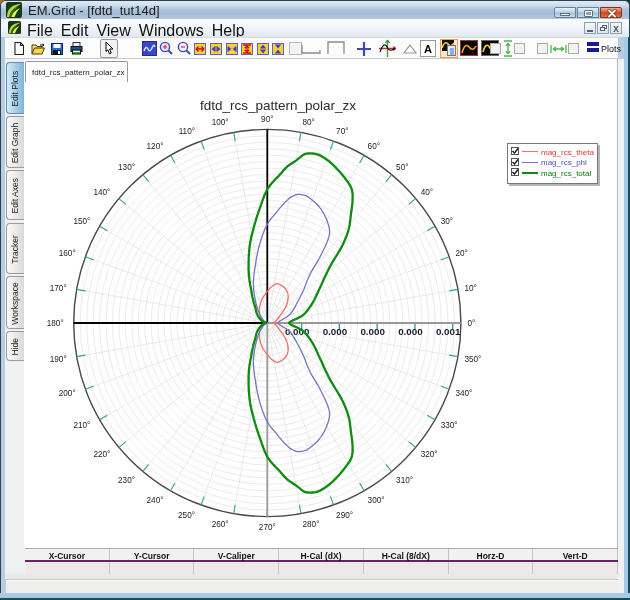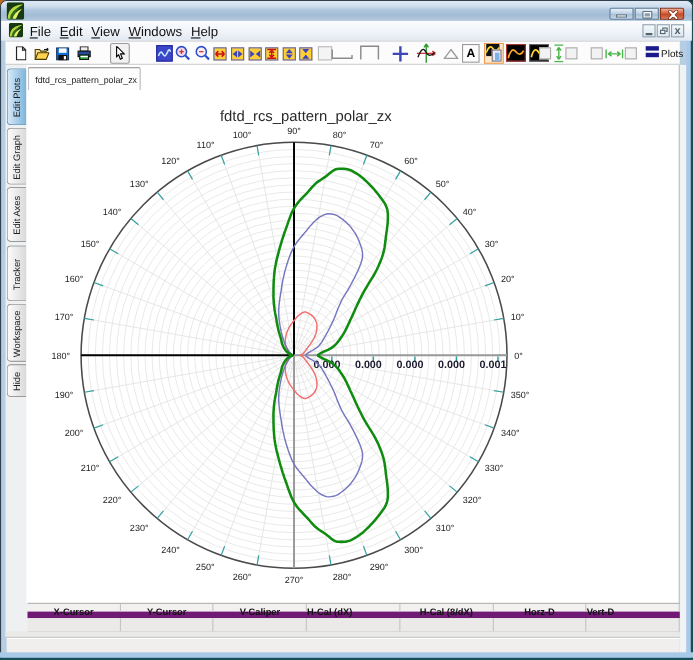--- a/index.html
+++ b/index.html
@@ -20,20 +20,21 @@
 <div class="abs" style="left:0;top:597.5px;width:630px;height:2.5px;background:#14505a"></div>
 
 <div class="abs" style="left:1px;top:1px;width:628px;height:18px;border-radius:5px 5px 0 0;
 background:linear-gradient(#dfe9f4 0%,#cfdeee 25%,#adc5dc 48%,#a3bcd5 72%,#b6c9de 100%);"></div>
 <svg class="abs" style="left:6px;top:2px" width="16" height="16" viewBox="0 0 16 16">
  <rect x="0" y="0" width="16" height="16" rx="2" fill="#173a10"></rect>
  <path d="M1 15 Q1 4 13 2 L15 2 Q6 6 4 15 Z" fill="#b8d842"></path>
  <path d="M3 15 Q4 7 13 4 Q8 8 6.5 15 Z" fill="#2f6b1a"></path>
  <path d="M5.5 15 Q7 9 14 6 Q10 10 8.5 15 Z" fill="#e8f06a"></path>
 </svg>
+<div class="abs" style="left:28px;top:2.5px;font-size:13px;color:#1b1b1b">EM.Grid - [fdtd_tut14d]</div>
 <div class="abs" style="left:554px;top:7px;width:22px;height:11px;background:linear-gradient(#e7f0f8,#c0d4e6 45%,#a7c0d6 55%,#c7d9e8);border:1px solid #68839b;border-radius:2px 0 0 2px">
  <div class="abs" style="left:5px;top:5px;width:10px;height:3px;background:#fff;border:1px solid #5a6f80"></div>
     </div>
 <div class="abs" style="left:577px;top:7px;width:22px;height:11px;background:linear-gradient(#e7f0f8,#c0d4e6 45%,#a7c0d6 55%,#c7d9e8);border:1px solid #68839b">
  <div class="abs" style="left:6px;top:2px;width:9px;height:7px;border:1px solid #5a6f80;background:#fff;border-radius:1px">
   <div class="abs" style="left:1px;top:1px;width:5px;height:3px;background:#8aa0b2"></div>
       </div>
     </div>
 <div class="abs" style="left:600px;top:7px;width:22px;height:11px;background:linear-gradient(#f0b09a,#d75f3c 45%,#c14a28 55%,#d8775a);border:1px solid #8c3012;border-radius:0 2px 2px 0">
       <svg width="22" height="11" viewBox="0 0 22 11" style="position:absolute;left:0;top:0">
@@ -42,21 +43,21 @@
       </svg>
     </div>
 
 <div class="abs" style="left:1px;top:19px;width:628px;height:18px;background:linear-gradient(#fbfcfe,#eef2f8 60%,#e2e8f1)"></div>
 <svg class="abs" style="left:8px;top:21px" width="13" height="13" viewBox="0 0 16 16">
  <rect x="0" y="0" width="16" height="16" rx="2" fill="#173a10"></rect>
  <path d="M1 15 Q1 4 13 2 L15 2 Q6 6 4 15 Z" fill="#b8d842"></path>
  <path d="M3 15 Q4 7 13 4 Q8 8 6.5 15 Z" fill="#2f6b1a"></path>
  <path d="M5.5 15 Q7 9 14 6 Q10 10 8.5 15 Z" fill="#e8f06a"></path>
 </svg>
-<div class="abs" style="left:27px;top:22px;font-size:12px;color:#111">
+<div class="abs" style="left:27px;top:22px;font-size:16px;color:#111">
 <span style="margin-right:8px"><u>F</u>ile</span><span style="margin-right:8px"><u>E</u>dit</span><span style="margin-right:8px"><u>V</u>iew</span><span style="margin-right:8px"><u>W</u>indows</span><span><u>H</u>elp</span></div>
 <div class="abs" style="left:584px;top:22px;width:12px;height:12px;border:1px solid #8fa0ae;background:linear-gradient(#f4f8fb,#dde7ef);">
       <div class="abs" style="left:2px;top:7px;width:6px;height:2px;background:#51616e"></div>
     </div>
 <div class="abs" style="left:597px;top:22px;width:12px;height:12px;border:1px solid #8fa0ae;background:linear-gradient(#f4f8fb,#dde7ef);">
  <div class="abs" style="left:4px;top:2px;width:5px;height:4px;border:1px solid #51616e"></div>
  <div class="abs" style="left:2px;top:4px;width:5px;height:4px;border:1px solid #51616e;background:#eef3f7"></div>
     </div>
 <div class="abs" style="left:610px;top:22px;width:12px;height:12px;border:1px solid #8fa0ae;background:linear-gradient(#f4f8fb,#dde7ef);color:#51616e;font-size:10px;font-weight:bold;text-align:center;line-height:11px">x</div>
 
@@ -360,30 +361,53 @@
       <text x="396.1" y="482.5" text-anchor="start" font-size="8.2" fill="#222">310°</text>
       <text x="420.7" y="457.4" text-anchor="start" font-size="8.2" fill="#222">320°</text>
       <text x="440.7" y="428.3" text-anchor="start" font-size="8.2" fill="#222">330°</text>
       <text x="455.4" y="396.0" text-anchor="start" font-size="8.2" fill="#222">340°</text>
       <text x="464.4" y="361.6" text-anchor="start" font-size="8.2" fill="#222">350°</text>
       <path d="M273.1 323.0 L273.2 322.9 L273.3 322.9 L273.4 322.8 L273.6 322.8 L273.7 322.7 L273.8 322.7 L273.9 322.6 L274.0 322.5 L274.1 322.5 L274.2 322.4 L274.3 322.3 L274.4 322.2 L274.5 322.2 L274.7 322.1 L274.8 322.0 L274.9 321.9 L275.0 321.9 L275.1 321.8 L275.2 321.7 L275.3 321.6 L275.4 321.5 L275.5 321.4 L275.6 321.3 L275.7 321.2 L275.8 321.1 L275.9 321.0 L276.0 320.9 L276.1 320.8 L276.2 320.7 L276.3 320.6 L276.4 320.5 L276.5 320.4 L276.6 320.3 L276.7 320.1 L276.8 320.0 L276.9 319.9 L277.0 319.8 L277.1 319.6 L277.2 319.5 L277.3 319.4 L277.4 319.2 L277.5 319.1 L277.6 318.9 L277.7 318.8 L277.9 318.6 L278.0 318.5 L278.1 318.3 L278.2 318.1 L278.3 318.0 L278.4 317.8 L278.6 317.6 L278.7 317.4 L278.8 317.3 L279.0 317.1 L279.1 316.9 L279.2 316.7 L279.4 316.4 L279.5 316.2 L279.7 316.0 L279.9 315.7 L280.1 315.5 L280.3 315.2 L280.5 314.9 L280.7 314.6 L281.0 314.3 L281.3 313.9 L281.6 313.6 L281.9 313.2 L282.2 312.8 L282.4 312.4 L282.7 312.0 L283.0 311.6 L283.3 311.2 L283.5 310.8 L283.8 310.3 L284.0 309.9 L284.3 309.5 L284.6 309.0 L284.8 308.5 L285.1 308.1 L285.4 307.6 L285.6 307.1 L285.8 306.6 L286.1 306.1 L286.3 305.6 L286.5 305.1 L286.7 304.6 L286.9 304.1 L287.1 303.6 L287.2 303.1 L287.4 302.6 L287.5 302.1 L287.6 301.6 L287.7 301.2 L287.8 300.7 L287.8 300.2 L287.9 299.7 L288.0 299.2 L288.0 298.7 L288.1 298.3 L288.1 297.8 L288.1 297.3 L288.1 296.8 L288.1 296.4 L288.1 295.9 L288.1 295.4 L288.0 295.0 L288.0 294.6 L287.9 294.1 L287.8 293.7 L287.7 293.3 L287.6 292.9 L287.5 292.5 L287.3 292.2 L287.2 291.8 L287.0 291.4 L286.9 291.1 L286.7 290.8 L286.5 290.4 L286.3 290.1 L286.1 289.8 L285.9 289.4 L285.7 289.1 L285.5 288.8 L285.2 288.5 L285.0 288.2 L284.8 288.0 L284.5 287.7 L284.3 287.4 L284.0 287.2 L283.7 287.0 L283.4 286.7 L283.2 286.5 L282.9 286.3 L282.6 286.1 L282.3 285.9 L282.0 285.7 L281.7 285.5 L281.4 285.3 L281.1 285.1 L280.8 285.0 L280.5 284.8 L280.1 284.6 L279.8 284.5 L279.5 284.3 L279.2 284.2 L278.8 284.1 L278.5 283.9 L278.2 283.8 L277.8 283.7 L277.5 283.7 L277.1 283.7 L276.7 283.7 L276.4 283.8 L276.0 283.9 L275.6 284.0 L275.2 284.2 L274.8 284.4 L274.4 284.6 L274.0 284.9 L273.6 285.1 L273.3 285.4 L272.9 285.7 L272.5 286.0 L272.1 286.2 L271.8 286.5 L271.4 286.8 L271.1 287.1 L270.7 287.4 L270.4 287.7 L270.0 288.1 L269.7 288.5 L269.4 288.8 L269.1 289.2 L268.8 289.6 L268.5 290.0 L268.2 290.4 L267.9 290.7 L267.6 291.1 L267.3 291.4 L267.0 291.8 L266.8 292.1 L266.5 292.4 L266.2 292.7 L266.0 293.0 L265.7 293.4 L265.5 293.7 L265.3 294.0 L265.0 294.3 L264.8 294.6 L264.6 294.9 L264.4 295.2 L264.2 295.5 L264.0 295.8 L263.8 296.1 L263.6 296.4 L263.4 296.7 L263.2 297.0 L263.0 297.3 L262.8 297.6 L262.7 298.0 L262.5 298.3 L262.3 298.6 L262.2 298.9 L262.0 299.2 L261.9 299.6 L261.7 299.9 L261.6 300.2 L261.5 300.5 L261.4 300.8 L261.2 301.2 L261.1 301.5 L261.0 301.8 L260.9 302.1 L260.8 302.4 L260.7 302.7 L260.6 303.0 L260.5 303.3 L260.4 303.6 L260.3 303.9 L260.3 304.2 L260.2 304.5 L260.1 304.8 L260.0 305.0 L260.0 305.3 L259.9 305.6 L259.9 305.9 L259.8 306.2 L259.7 306.4 L259.7 306.7 L259.6 307.0 L259.6 307.2 L259.6 307.5 L259.5 307.7 L259.5 308.0 L259.5 308.3 L259.4 308.5 L259.4 308.8 L259.4 309.0 L259.4 309.3 L259.3 309.5 L259.3 309.7 L259.3 310.0 L259.3 310.2 L259.3 310.4 L259.3 310.6 L259.3 310.9 L259.3 311.1 L259.3 311.3 L259.3 311.5 L259.3 311.7 L259.3 311.9 L259.3 312.2 L259.3 312.4 L259.3 312.6 L259.3 312.8 L259.4 313.0 L259.4 313.2 L259.4 313.4 L259.5 313.7 L259.5 313.9 L259.6 314.1 L259.6 314.3 L259.7 314.5 L259.7 314.8 L259.8 315.0 L259.9 315.2 L260.0 315.4 L260.0 315.6 L260.1 315.8 L260.2 316.0 L260.3 316.3 L260.4 316.5 L260.5 316.7 L260.6 316.9 L260.7 317.0 L260.8 317.2 L260.9 317.4 L261.0 317.6 L261.1 317.8 L261.2 317.9 L261.3 318.1 L261.4 318.3 L261.5 318.4 L261.6 318.6 L261.7 318.8 L261.8 318.9 L261.9 319.1 L262.0 319.2 L262.1 319.4 L262.2 319.5 L262.3 319.7 L262.5 319.8 L262.6 319.9 L262.7 320.0 L262.8 320.2 L262.9 320.3 L262.9 320.4 L263.0 320.5 L263.1 320.6 L263.2 320.7 L263.3 320.8 L263.3 320.9 L263.4 320.9 L263.5 321.0 L263.6 321.1 L263.7 321.2 L263.7 321.3 L263.8 321.3 L263.9 321.4 L264.0 321.5 L264.0 321.5 L264.1 321.6 L264.2 321.7 L264.2 321.7 L264.3 321.8 L264.4 321.9 L264.5 321.9 L264.5 322.0 L264.6 322.0 L264.6 322.1 L264.7 322.1 L264.7 322.1 L264.8 322.2 L264.9 322.2 L264.9 322.3 L264.9 322.3 L265.0 322.3 L265.0 322.4 L265.1 322.4 L265.1 322.4 L265.1 322.5 L265.2 322.5 L265.2 322.5 L265.2 322.5 L265.3 322.6 L265.3 322.6 L265.3 322.6 L265.4 322.6 L265.4 322.7 L265.4 322.7 L265.4 322.7 L265.5 322.7 L265.5 322.7 L265.5 322.8 L265.6 322.8 L265.6 322.8 L265.6 322.8 L265.6 322.8 L265.6 322.9 L265.7 322.9 L265.7 322.9 L265.7 322.9 L265.7 322.9 L265.7 322.9 L265.7 322.9 L265.7 323.0 L265.7 323.0 L265.8 323.0 L265.8 323.0 L265.8 323.0 L265.7 323.0 L265.7 323.0 L265.7 323.1 L265.7 323.1 L265.7 323.1 L265.7 323.1 L265.7 323.1 L265.7 323.1 L265.6 323.1 L265.6 323.2 L265.6 323.2 L265.6 323.2 L265.6 323.2 L265.5 323.2 L265.5 323.3 L265.5 323.3 L265.4 323.3 L265.4 323.3 L265.4 323.3 L265.4 323.4 L265.3 323.4 L265.3 323.4 L265.3 323.4 L265.2 323.5 L265.2 323.5 L265.2 323.5 L265.1 323.5 L265.1 323.6 L265.1 323.6 L265.0 323.6 L265.0 323.7 L264.9 323.7 L264.9 323.7 L264.9 323.8 L264.8 323.8 L264.7 323.9 L264.7 323.9 L264.6 323.9 L264.6 324.0 L264.5 324.0 L264.5 324.1 L264.4 324.1 L264.3 324.2 L264.2 324.3 L264.2 324.3 L264.1 324.4 L264.0 324.5 L264.0 324.5 L263.9 324.6 L263.8 324.7 L263.7 324.7 L263.7 324.8 L263.6 324.9 L263.5 325.0 L263.4 325.1 L263.3 325.1 L263.3 325.2 L263.2 325.3 L263.1 325.4 L263.0 325.5 L262.9 325.6 L262.9 325.7 L262.8 325.8 L262.7 326.0 L262.6 326.1 L262.5 326.2 L262.3 326.3 L262.2 326.5 L262.1 326.6 L262.0 326.8 L261.9 326.9 L261.8 327.1 L261.7 327.2 L261.6 327.4 L261.5 327.6 L261.4 327.7 L261.3 327.9 L261.2 328.1 L261.1 328.2 L261.0 328.4 L260.9 328.6 L260.8 328.8 L260.7 329.0 L260.6 329.1 L260.5 329.3 L260.4 329.5 L260.3 329.7 L260.2 330.0 L260.1 330.2 L260.0 330.4 L260.0 330.6 L259.9 330.8 L259.8 331.0 L259.7 331.2 L259.7 331.5 L259.6 331.7 L259.6 331.9 L259.5 332.1 L259.5 332.3 L259.4 332.6 L259.4 332.8 L259.4 333.0 L259.3 333.2 L259.3 333.4 L259.3 333.6 L259.3 333.8 L259.3 334.1 L259.3 334.3 L259.3 334.5 L259.3 334.7 L259.3 334.9 L259.3 335.1 L259.3 335.4 L259.3 335.6 L259.3 335.8 L259.3 336.0 L259.3 336.3 L259.3 336.5 L259.4 336.7 L259.4 337.0 L259.4 337.2 L259.4 337.5 L259.5 337.7 L259.5 338.0 L259.5 338.3 L259.6 338.5 L259.6 338.8 L259.6 339.0 L259.7 339.3 L259.7 339.6 L259.8 339.8 L259.9 340.1 L259.9 340.4 L260.0 340.7 L260.0 341.0 L260.1 341.2 L260.2 341.5 L260.3 341.8 L260.3 342.1 L260.4 342.4 L260.5 342.7 L260.6 343.0 L260.7 343.3 L260.8 343.6 L260.9 343.9 L261.0 344.2 L261.1 344.5 L261.2 344.8 L261.4 345.2 L261.5 345.5 L261.6 345.8 L261.7 346.1 L261.9 346.4 L262.0 346.8 L262.2 347.1 L262.3 347.4 L262.5 347.7 L262.7 348.0 L262.8 348.4 L263.0 348.7 L263.2 349.0 L263.4 349.3 L263.6 349.6 L263.8 349.9 L264.0 350.2 L264.2 350.5 L264.4 350.8 L264.6 351.1 L264.8 351.4 L265.0 351.7 L265.3 352.0 L265.5 352.3 L265.7 352.6 L266.0 353.0 L266.2 353.3 L266.5 353.6 L266.8 353.9 L267.0 354.2 L267.3 354.6 L267.6 354.9 L267.9 355.3 L268.2 355.6 L268.5 356.0 L268.8 356.4 L269.1 356.8 L269.4 357.2 L269.7 357.5 L270.0 357.9 L270.4 358.3 L270.7 358.6 L271.1 358.9 L271.4 359.2 L271.8 359.5 L272.1 359.8 L272.5 360.0 L272.9 360.3 L273.3 360.6 L273.6 360.9 L274.0 361.1 L274.4 361.4 L274.8 361.6 L275.2 361.8 L275.6 362.0 L276.0 362.1 L276.4 362.2 L276.7 362.3 L277.1 362.3 L277.5 362.3 L277.8 362.3 L278.2 362.2 L278.5 362.1 L278.8 361.9 L279.2 361.8 L279.5 361.7 L279.8 361.5 L280.1 361.4 L280.5 361.2 L280.8 361.0 L281.1 360.9 L281.4 360.7 L281.7 360.5 L282.0 360.3 L282.3 360.1 L282.6 359.9 L282.9 359.7 L283.2 359.5 L283.4 359.3 L283.7 359.0 L284.0 358.8 L284.3 358.6 L284.5 358.3 L284.8 358.0 L285.0 357.8 L285.2 357.5 L285.5 357.2 L285.7 356.9 L285.9 356.6 L286.1 356.2 L286.3 355.9 L286.5 355.6 L286.7 355.2 L286.9 354.9 L287.0 354.6 L287.2 354.2 L287.3 353.8 L287.5 353.5 L287.6 353.1 L287.7 352.7 L287.8 352.3 L287.9 351.9 L288.0 351.4 L288.0 351.0 L288.1 350.6 L288.1 350.1 L288.1 349.6 L288.1 349.2 L288.1 348.7 L288.1 348.2 L288.1 347.7 L288.0 347.3 L288.0 346.8 L287.9 346.3 L287.8 345.8 L287.8 345.3 L287.7 344.8 L287.6 344.4 L287.5 343.9 L287.4 343.4 L287.2 342.9 L287.1 342.4 L286.9 341.9 L286.7 341.4 L286.5 340.9 L286.3 340.4 L286.1 339.9 L285.8 339.4 L285.6 338.9 L285.4 338.4 L285.1 337.9 L284.8 337.5 L284.6 337.0 L284.3 336.5 L284.0 336.1 L283.8 335.7 L283.5 335.2 L283.3 334.8 L283.0 334.4 L282.7 334.0 L282.4 333.6 L282.2 333.2 L281.9 332.8 L281.6 332.4 L281.3 332.1 L281.0 331.7 L280.7 331.4 L280.5 331.1 L280.3 330.8 L280.1 330.5 L279.9 330.3 L279.7 330.0 L279.5 329.8 L279.4 329.6 L279.2 329.3 L279.1 329.1 L279.0 328.9 L278.8 328.7 L278.7 328.6 L278.6 328.4 L278.4 328.2 L278.3 328.0 L278.2 327.9 L278.1 327.7 L278.0 327.5 L277.9 327.4 L277.7 327.2 L277.6 327.1 L277.5 326.9 L277.4 326.8 L277.3 326.6 L277.2 326.5 L277.1 326.4 L277.0 326.2 L276.9 326.1 L276.8 326.0 L276.7 325.9 L276.6 325.7 L276.5 325.6 L276.4 325.5 L276.3 325.4 L276.2 325.3 L276.1 325.2 L276.0 325.1 L275.9 325.0 L275.8 324.9 L275.7 324.8 L275.6 324.7 L275.5 324.6 L275.4 324.5 L275.3 324.4 L275.2 324.3 L275.1 324.2 L275.0 324.1 L274.9 324.1 L274.8 324.0 L274.7 323.9 L274.5 323.8 L274.4 323.8 L274.3 323.7 L274.2 323.6 L274.1 323.5 L274.0 323.5 L273.9 323.4 L273.8 323.3 L273.7 323.3 L273.6 323.2 L273.4 323.2 L273.3 323.1 L273.2 323.1 L273.1 323.0 Z" fill="none" stroke="#f26d6d" stroke-width="1.3"></path>
       <path d="M277.9 323.0 L278.0 322.9 L278.0 322.8 L278.0 322.7 L278.1 322.6 L278.1 322.5 L278.2 322.4 L278.3 322.3 L278.4 322.2 L278.5 322.1 L278.7 322.0 L278.8 321.9 L278.9 321.8 L279.1 321.7 L279.2 321.5 L279.4 321.4 L279.6 321.3 L279.7 321.1 L279.9 321.0 L280.1 320.9 L280.3 320.7 L280.5 320.6 L280.7 320.4 L281.0 320.2 L281.4 320.0 L281.8 319.8 L282.2 319.6 L282.7 319.3 L283.2 319.0 L283.7 318.8 L284.2 318.5 L284.7 318.2 L285.3 317.8 L285.8 317.5 L286.3 317.2 L286.9 316.8 L287.4 316.5 L287.8 316.1 L288.3 315.8 L288.7 315.4 L289.1 315.1 L289.5 314.7 L289.9 314.3 L290.2 314.0 L290.5 313.6 L290.8 313.3 L291.1 312.9 L291.4 312.5 L291.7 312.1 L292.0 311.8 L292.2 311.4 L292.5 311.0 L292.7 310.6 L293.0 310.2 L293.3 309.8 L293.5 309.4 L293.8 308.9 L294.0 308.5 L294.3 308.1 L294.5 307.6 L294.8 307.1 L295.1 306.6 L295.3 306.2 L295.6 305.6 L295.9 305.1 L296.2 304.6 L296.5 304.0 L296.8 303.4 L297.2 302.9 L297.5 302.2 L297.8 301.6 L298.2 301.0 L298.6 300.3 L298.9 299.6 L299.3 298.9 L299.7 298.2 L300.0 297.4 L300.4 296.6 L300.8 295.9 L301.2 295.0 L301.6 294.2 L302.0 293.3 L302.4 292.5 L302.9 291.5 L303.3 290.6 L303.7 289.7 L304.1 288.7 L304.5 287.7 L304.9 286.7 L305.3 285.7 L305.7 284.6 L306.1 283.5 L306.5 282.4 L307.0 281.1 L307.6 279.8 L308.2 278.4 L308.9 276.8 L309.6 275.2 L310.5 273.3 L311.8 270.9 L313.6 267.8 L315.9 264.1 L318.2 260.2 L320.3 256.3 L322.1 252.8 L323.7 249.5 L325.4 246.0 L326.9 242.5 L328.1 239.3 L329.0 236.4 L329.5 234.2 L329.6 232.4 L329.6 230.7 L329.4 229.1 L329.2 227.7 L328.9 226.3 L328.5 225.0 L328.1 223.8 L327.7 222.5 L327.2 221.3 L326.7 220.1 L326.3 218.8 L325.7 217.6 L325.2 216.4 L324.6 215.2 L324.0 214.0 L323.4 212.9 L322.7 211.8 L322.0 210.8 L321.3 209.7 L320.6 208.7 L319.8 207.7 L319.1 206.7 L318.3 205.8 L317.5 204.8 L316.6 204.0 L315.7 203.1 L314.9 202.3 L314.0 201.5 L313.0 200.7 L312.1 199.9 L311.1 199.2 L310.2 198.5 L309.2 197.8 L308.2 197.1 L307.2 196.4 L306.2 195.8 L305.1 195.4 L304.0 195.1 L302.8 194.8 L301.7 194.6 L300.5 194.5 L299.4 194.3 L298.2 194.3 L297.0 194.5 L295.7 194.9 L294.4 195.4 L293.1 196.0 L291.9 196.6 L290.6 197.4 L289.3 198.3 L288.0 199.4 L286.7 200.7 L285.4 201.9 L284.1 203.2 L282.9 204.5 L281.7 205.8 L280.5 207.3 L279.3 208.7 L278.2 210.2 L277.1 211.5 L276.0 212.8 L274.9 214.1 L273.9 215.3 L272.9 216.5 L271.9 217.7 L270.9 218.9 L270.0 220.1 L269.1 221.4 L268.2 222.8 L267.3 224.3 L266.5 225.8 L265.6 227.5 L264.8 229.2 L264.1 231.0 L263.4 232.9 L262.7 234.8 L262.0 236.7 L261.4 238.6 L260.8 240.5 L260.2 242.4 L259.7 244.2 L259.2 246.0 L258.7 247.7 L258.3 249.5 L257.9 251.3 L257.5 253.1 L257.1 254.9 L256.8 256.6 L256.5 258.4 L256.2 260.0 L255.9 261.7 L255.7 263.3 L255.5 264.8 L255.2 266.2 L255.0 267.6 L254.8 268.9 L254.6 270.2 L254.4 271.4 L254.3 272.6 L254.1 273.8 L254.0 275.0 L253.9 276.1 L253.7 277.2 L253.6 278.3 L253.6 279.4 L253.5 280.5 L253.4 281.6 L253.4 282.6 L253.4 283.7 L253.4 284.8 L253.4 285.9 L253.5 287.0 L253.5 288.1 L253.6 289.2 L253.7 290.3 L253.9 291.3 L254.0 292.4 L254.1 293.4 L254.3 294.5 L254.5 295.5 L254.6 296.4 L254.8 297.4 L255.0 298.3 L255.2 299.2 L255.3 300.0 L255.5 300.8 L255.6 301.5 L255.8 302.3 L256.0 303.0 L256.1 303.7 L256.3 304.3 L256.5 305.0 L256.6 305.6 L256.8 306.2 L257.0 306.8 L257.2 307.4 L257.3 308.0 L257.5 308.5 L257.7 309.0 L257.9 309.5 L258.0 310.0 L258.2 310.5 L258.4 310.9 L258.5 311.4 L258.7 311.8 L258.9 312.2 L259.1 312.6 L259.2 313.1 L259.4 313.4 L259.6 313.8 L259.8 314.2 L260.0 314.6 L260.1 314.9 L260.3 315.2 L260.5 315.5 L260.6 315.8 L260.8 316.1 L260.9 316.4 L261.0 316.6 L261.1 316.8 L261.3 317.1 L261.4 317.3 L261.5 317.5 L261.6 317.7 L261.7 317.9 L261.8 318.1 L261.9 318.2 L262.0 318.4 L262.1 318.6 L262.2 318.8 L262.4 318.9 L262.5 319.1 L262.6 319.2 L262.7 319.4 L262.8 319.5 L262.9 319.7 L263.0 319.8 L263.1 319.9 L263.2 320.0 L263.2 320.2 L263.3 320.3 L263.4 320.4 L263.5 320.5 L263.6 320.6 L263.6 320.7 L263.7 320.8 L263.8 320.8 L263.8 320.9 L263.9 321.0 L263.9 321.1 L264.0 321.1 L264.0 321.2 L264.1 321.3 L264.1 321.3 L264.2 321.4 L264.2 321.4 L264.3 321.5 L264.3 321.6 L264.4 321.6 L264.4 321.7 L264.5 321.7 L264.5 321.8 L264.6 321.8 L264.6 321.9 L264.6 321.9 L264.7 321.9 L264.7 322.0 L264.7 322.0 L264.8 322.1 L264.8 322.1 L264.8 322.1 L264.9 322.2 L264.9 322.2 L264.9 322.2 L265.0 322.3 L265.0 322.3 L265.0 322.3 L265.0 322.3 L265.0 322.4 L265.1 322.4 L265.1 322.4 L265.1 322.4 L265.1 322.5 L265.1 322.5 L265.1 322.5 L265.1 322.5 L265.2 322.6 L265.2 322.6 L265.2 322.6 L265.2 322.6 L265.2 322.7 L265.2 322.7 L265.2 322.7 L265.3 322.7 L265.3 322.7 L265.3 322.8 L265.3 322.8 L265.3 322.8 L265.3 322.8 L265.3 322.8 L265.3 322.8 L265.3 322.9 L265.3 322.9 L265.3 322.9 L265.4 322.9 L265.4 322.9 L265.4 322.9 L265.4 323.0 L265.4 323.0 L265.4 323.0 L265.4 323.0 L265.4 323.0 L265.4 323.1 L265.4 323.1 L265.4 323.1 L265.3 323.1 L265.3 323.1 L265.3 323.1 L265.3 323.2 L265.3 323.2 L265.3 323.2 L265.3 323.2 L265.3 323.2 L265.3 323.2 L265.3 323.3 L265.3 323.3 L265.2 323.3 L265.2 323.3 L265.2 323.3 L265.2 323.4 L265.2 323.4 L265.2 323.4 L265.2 323.4 L265.1 323.5 L265.1 323.5 L265.1 323.5 L265.1 323.5 L265.1 323.6 L265.1 323.6 L265.1 323.6 L265.0 323.6 L265.0 323.7 L265.0 323.7 L265.0 323.7 L265.0 323.7 L264.9 323.8 L264.9 323.8 L264.9 323.8 L264.8 323.9 L264.8 323.9 L264.8 323.9 L264.7 324.0 L264.7 324.0 L264.7 324.1 L264.6 324.1 L264.6 324.1 L264.6 324.2 L264.5 324.2 L264.5 324.3 L264.4 324.3 L264.4 324.4 L264.3 324.4 L264.3 324.5 L264.2 324.6 L264.2 324.6 L264.1 324.7 L264.1 324.7 L264.0 324.8 L264.0 324.9 L263.9 324.9 L263.9 325.0 L263.8 325.1 L263.8 325.2 L263.7 325.2 L263.6 325.3 L263.6 325.4 L263.5 325.5 L263.4 325.6 L263.3 325.7 L263.2 325.8 L263.2 326.0 L263.1 326.1 L263.0 326.2 L262.9 326.3 L262.8 326.5 L262.7 326.6 L262.6 326.8 L262.5 326.9 L262.4 327.1 L262.2 327.2 L262.1 327.4 L262.0 327.6 L261.9 327.8 L261.8 327.9 L261.7 328.1 L261.6 328.3 L261.5 328.5 L261.4 328.7 L261.3 328.9 L261.1 329.2 L261.0 329.4 L260.9 329.6 L260.8 329.9 L260.6 330.2 L260.5 330.5 L260.3 330.8 L260.1 331.1 L260.0 331.4 L259.8 331.8 L259.6 332.2 L259.4 332.6 L259.2 332.9 L259.1 333.4 L258.9 333.8 L258.7 334.2 L258.5 334.6 L258.4 335.1 L258.2 335.5 L258.0 336.0 L257.9 336.5 L257.7 337.0 L257.5 337.5 L257.3 338.0 L257.2 338.6 L257.0 339.2 L256.8 339.8 L256.6 340.4 L256.5 341.0 L256.3 341.7 L256.1 342.3 L256.0 343.0 L255.8 343.7 L255.6 344.5 L255.5 345.2 L255.3 346.0 L255.2 346.8 L255.0 347.7 L254.8 348.6 L254.6 349.6 L254.5 350.5 L254.3 351.5 L254.1 352.6 L254.0 353.6 L253.9 354.7 L253.7 355.7 L253.6 356.8 L253.5 357.9 L253.5 359.0 L253.4 360.1 L253.4 361.2 L253.4 362.3 L253.4 363.4 L253.4 364.4 L253.5 365.5 L253.6 366.6 L253.6 367.7 L253.7 368.8 L253.9 369.9 L254.0 371.0 L254.1 372.2 L254.3 373.4 L254.4 374.6 L254.6 375.8 L254.8 377.1 L255.0 378.4 L255.2 379.8 L255.5 381.2 L255.7 382.7 L255.9 384.3 L256.2 386.0 L256.5 387.6 L256.8 389.4 L257.1 391.1 L257.5 392.9 L257.9 394.7 L258.3 396.5 L258.7 398.3 L259.2 400.0 L259.7 401.8 L260.2 403.6 L260.8 405.5 L261.4 407.4 L262.0 409.3 L262.7 411.2 L263.4 413.1 L264.1 415.0 L264.8 416.8 L265.6 418.5 L266.5 420.2 L267.3 421.7 L268.2 423.2 L269.1 424.6 L270.0 425.9 L270.9 427.1 L271.9 428.3 L272.9 429.5 L273.9 430.7 L274.9 431.9 L276.0 433.2 L277.1 434.5 L278.2 435.8 L279.3 437.3 L280.5 438.7 L281.7 440.2 L282.9 441.5 L284.1 442.8 L285.4 444.1 L286.7 445.3 L288.0 446.6 L289.3 447.7 L290.6 448.6 L291.9 449.4 L293.1 450.0 L294.4 450.6 L295.7 451.1 L297.0 451.5 L298.2 451.7 L299.4 451.7 L300.5 451.5 L301.7 451.4 L302.8 451.2 L304.0 450.9 L305.1 450.6 L306.2 450.2 L307.2 449.6 L308.2 448.9 L309.2 448.2 L310.2 447.5 L311.1 446.8 L312.1 446.1 L313.0 445.3 L314.0 444.5 L314.9 443.7 L315.7 442.9 L316.6 442.0 L317.5 441.2 L318.3 440.2 L319.1 439.3 L319.8 438.3 L320.6 437.3 L321.3 436.3 L322.0 435.2 L322.7 434.2 L323.4 433.1 L324.0 432.0 L324.6 430.8 L325.2 429.6 L325.7 428.4 L326.3 427.2 L326.7 425.9 L327.2 424.7 L327.7 423.5 L328.1 422.2 L328.5 421.0 L328.9 419.7 L329.2 418.3 L329.4 416.9 L329.6 415.3 L329.6 413.6 L329.5 411.8 L329.0 409.6 L328.1 406.7 L326.9 403.5 L325.4 400.0 L323.7 396.5 L322.1 393.2 L320.3 389.7 L318.2 385.8 L315.9 381.9 L313.6 378.2 L311.8 375.1 L310.5 372.7 L309.6 370.8 L308.9 369.2 L308.2 367.6 L307.6 366.2 L307.0 364.9 L306.5 363.6 L306.1 362.5 L305.7 361.4 L305.3 360.3 L304.9 359.3 L304.5 358.3 L304.1 357.3 L303.7 356.3 L303.3 355.4 L302.9 354.5 L302.4 353.5 L302.0 352.7 L301.6 351.8 L301.2 351.0 L300.8 350.1 L300.4 349.4 L300.0 348.6 L299.7 347.8 L299.3 347.1 L298.9 346.4 L298.6 345.7 L298.2 345.0 L297.8 344.4 L297.5 343.8 L297.2 343.1 L296.8 342.6 L296.5 342.0 L296.2 341.4 L295.9 340.9 L295.6 340.4 L295.3 339.8 L295.1 339.4 L294.8 338.9 L294.5 338.4 L294.3 337.9 L294.0 337.5 L293.8 337.1 L293.5 336.6 L293.3 336.2 L293.0 335.8 L292.7 335.4 L292.5 335.0 L292.2 334.6 L292.0 334.2 L291.7 333.9 L291.4 333.5 L291.1 333.1 L290.8 332.7 L290.5 332.4 L290.2 332.0 L289.9 331.7 L289.5 331.3 L289.1 330.9 L288.7 330.6 L288.3 330.2 L287.8 329.9 L287.4 329.5 L286.9 329.2 L286.3 328.8 L285.8 328.5 L285.3 328.2 L284.7 327.8 L284.2 327.5 L283.7 327.2 L283.2 327.0 L282.7 326.7 L282.2 326.4 L281.8 326.2 L281.4 326.0 L281.0 325.8 L280.7 325.6 L280.5 325.4 L280.3 325.3 L280.1 325.1 L279.9 325.0 L279.7 324.9 L279.6 324.7 L279.4 324.6 L279.2 324.5 L279.1 324.3 L278.9 324.2 L278.8 324.1 L278.7 324.0 L278.5 323.9 L278.4 323.8 L278.3 323.7 L278.2 323.6 L278.1 323.5 L278.1 323.4 L278.0 323.3 L278.0 323.2 L278.0 323.1 L277.9 323.0 Z" fill="none" stroke="#7474bf" stroke-width="1.3"></path>
       <path d="M289.0 323.0 L289.1 322.8 L289.3 322.6 L289.5 322.4 L289.8 322.2 L290.1 322.0 L290.4 321.8 L290.8 321.6 L291.2 321.3 L291.6 321.1 L292.0 320.8 L292.5 320.6 L293.0 320.3 L293.7 320.0 L294.4 319.7 L295.2 319.3 L296.0 319.0 L296.9 318.6 L297.7 318.2 L298.6 317.8 L299.4 317.3 L300.2 316.9 L301.0 316.5 L301.7 316.0 L302.3 315.6 L302.9 315.1 L303.5 314.7 L304.0 314.2 L304.5 313.7 L305.0 313.3 L305.5 312.8 L305.9 312.3 L306.3 311.8 L306.8 311.3 L307.2 310.8 L307.6 310.3 L308.0 309.8 L308.4 309.3 L308.8 308.7 L309.1 308.2 L309.5 307.6 L309.9 307.1 L310.3 306.5 L310.7 305.9 L311.1 305.3 L311.4 304.7 L311.9 304.1 L312.3 303.5 L312.6 302.8 L313.0 302.2 L313.4 301.5 L313.8 300.8 L314.1 300.2 L314.5 299.5 L314.8 298.8 L315.2 298.1 L315.5 297.4 L315.9 296.6 L316.2 295.9 L316.6 295.1 L316.9 294.3 L317.3 293.6 L317.7 292.7 L318.0 291.9 L318.4 291.0 L318.8 290.2 L319.3 289.3 L319.7 288.3 L320.1 287.4 L320.6 286.4 L321.0 285.4 L321.5 284.4 L322.0 283.3 L322.5 282.2 L323.0 281.0 L323.5 279.8 L324.1 278.6 L324.7 277.3 L325.3 276.0 L326.0 274.7 L326.6 273.2 L327.4 271.7 L328.2 270.1 L329.1 268.3 L330.1 266.4 L331.2 264.4 L332.4 262.3 L333.9 259.8 L335.6 257.0 L337.5 254.0 L339.4 250.9 L341.1 247.9 L342.6 245.0 L343.9 242.3 L345.0 239.6 L346.1 237.0 L347.1 234.4 L347.9 231.9 L348.6 229.5 L349.2 227.2 L349.6 224.9 L349.9 222.8 L350.2 220.6 L350.5 218.4 L350.7 216.2 L351.0 213.9 L351.3 211.5 L351.7 209.0 L352.0 206.4 L352.3 203.9 L352.5 201.4 L352.6 198.9 L352.6 196.5 L352.6 194.2 L352.3 192.0 L352.0 190.1 L351.4 188.4 L350.7 186.8 L350.0 185.4 L349.2 184.0 L348.3 182.7 L347.4 181.4 L346.5 180.2 L345.5 179.0 L344.6 177.7 L343.6 176.4 L342.6 175.2 L341.6 174.0 L340.6 172.7 L339.5 171.5 L338.5 170.4 L337.4 169.2 L336.3 168.1 L335.2 166.9 L334.0 165.8 L332.9 164.7 L331.7 163.6 L330.5 162.5 L329.3 161.5 L328.0 160.5 L326.8 159.6 L325.5 158.7 L324.2 157.8 L322.8 157.0 L321.5 156.2 L320.1 155.4 L318.7 154.8 L317.3 154.3 L315.8 153.9 L314.3 153.6 L312.7 153.5 L311.2 153.4 L309.6 153.4 L308.0 153.5 L306.4 153.6 L304.8 154.1 L303.0 155.0 L301.2 156.3 L299.4 157.8 L297.6 159.3 L295.9 160.6 L294.3 161.7 L292.7 162.7 L291.1 163.8 L289.5 164.9 L288.0 166.0 L286.4 167.4 L284.9 168.9 L283.3 170.6 L281.8 172.4 L280.3 174.1 L278.9 175.7 L277.5 177.1 L276.1 178.5 L274.8 179.9 L273.5 181.3 L272.2 182.7 L270.9 184.2 L269.7 185.8 L268.5 187.5 L267.3 189.4 L266.2 191.5 L265.0 193.9 L264.0 196.5 L263.0 199.2 L262.0 201.9 L261.1 204.6 L260.2 207.1 L259.4 209.4 L258.5 211.8 L257.8 214.1 L257.0 216.4 L256.3 218.6 L255.7 220.8 L255.0 223.0 L254.4 225.1 L253.8 227.2 L253.3 229.2 L252.8 231.2 L252.3 233.1 L251.8 235.0 L251.3 236.9 L250.9 238.8 L250.6 240.7 L250.2 242.6 L249.9 244.6 L249.6 246.5 L249.4 248.5 L249.2 250.5 L249.1 252.4 L248.9 254.4 L248.8 256.3 L248.7 258.2 L248.7 260.1 L248.6 261.9 L248.6 263.7 L248.6 265.4 L248.6 267.0 L248.6 268.7 L248.6 270.3 L248.7 271.9 L248.8 273.5 L248.9 275.0 L249.0 276.6 L249.2 278.1 L249.4 279.7 L249.6 281.3 L249.9 282.9 L250.1 284.5 L250.4 286.0 L250.7 287.4 L251.0 288.7 L251.2 289.9 L251.4 291.0 L251.5 292.1 L251.7 293.1 L251.9 294.0 L252.1 295.0 L252.2 295.8 L252.4 296.7 L252.6 297.5 L252.7 298.3 L252.9 299.0 L253.1 299.8 L253.2 300.5 L253.4 301.2 L253.6 301.9 L253.8 302.6 L254.0 303.3 L254.2 304.0 L254.4 304.6 L254.6 305.2 L254.8 305.8 L255.0 306.3 L255.1 306.8 L255.3 307.3 L255.4 307.7 L255.5 308.1 L255.6 308.5 L255.6 308.9 L255.7 309.2 L255.8 309.5 L255.8 309.8 L255.9 310.1 L256.0 310.4 L256.0 310.7 L256.1 311.0 L256.1 311.2 L256.2 311.5 L256.3 311.8 L256.3 312.0 L256.4 312.3 L256.5 312.6 L256.6 312.9 L256.7 313.1 L256.8 313.4 L256.9 313.7 L257.0 313.9 L257.1 314.2 L257.3 314.4 L257.4 314.7 L257.5 314.9 L257.6 315.2 L257.7 315.4 L257.8 315.6 L258.0 315.8 L258.1 316.1 L258.2 316.3 L258.3 316.5 L258.5 316.7 L258.6 316.9 L258.7 317.1 L258.8 317.3 L259.0 317.5 L259.1 317.7 L259.2 317.8 L259.3 318.0 L259.5 318.2 L259.6 318.4 L259.7 318.5 L259.9 318.7 L260.0 318.9 L260.1 319.0 L260.3 319.2 L260.4 319.3 L260.5 319.5 L260.6 319.6 L260.8 319.7 L260.9 319.9 L261.0 320.0 L261.2 320.1 L261.3 320.3 L261.4 320.4 L261.5 320.5 L261.7 320.6 L261.8 320.7 L261.9 320.8 L262.1 320.9 L262.2 321.0 L262.3 321.1 L262.4 321.2 L262.6 321.3 L262.7 321.4 L262.8 321.5 L262.9 321.6 L263.1 321.7 L263.2 321.7 L263.3 321.8 L263.4 321.9 L263.5 321.9 L263.6 322.0 L263.6 322.1 L263.7 322.1 L263.8 322.2 L263.9 322.2 L264.0 322.3 L264.1 322.3 L264.1 322.4 L264.2 322.4 L264.3 322.4 L264.4 322.5 L264.4 322.5 L264.5 322.6 L264.6 322.6 L264.6 322.6 L264.7 322.7 L264.8 322.7 L264.8 322.7 L264.9 322.7 L264.9 322.8 L265.0 322.8 L265.0 322.8 L265.1 322.8 L265.1 322.9 L265.2 322.9 L265.2 322.9 L265.2 322.9 L265.3 322.9 L265.3 323.0 L265.3 323.0 L265.4 323.0 L265.3 323.0 L265.3 323.0 L265.3 323.1 L265.2 323.1 L265.2 323.1 L265.2 323.1 L265.1 323.1 L265.1 323.2 L265.0 323.2 L265.0 323.2 L264.9 323.2 L264.9 323.3 L264.8 323.3 L264.8 323.3 L264.7 323.3 L264.6 323.4 L264.6 323.4 L264.5 323.4 L264.4 323.5 L264.4 323.5 L264.3 323.6 L264.2 323.6 L264.1 323.6 L264.1 323.7 L264.0 323.7 L263.9 323.8 L263.8 323.8 L263.7 323.9 L263.6 323.9 L263.6 324.0 L263.5 324.1 L263.4 324.1 L263.3 324.2 L263.2 324.3 L263.1 324.3 L262.9 324.4 L262.8 324.5 L262.7 324.6 L262.6 324.7 L262.4 324.8 L262.3 324.9 L262.2 325.0 L262.1 325.1 L261.9 325.2 L261.8 325.3 L261.7 325.4 L261.5 325.5 L261.4 325.6 L261.3 325.7 L261.2 325.9 L261.0 326.0 L260.9 326.1 L260.8 326.3 L260.6 326.4 L260.5 326.5 L260.4 326.7 L260.3 326.8 L260.1 327.0 L260.0 327.1 L259.9 327.3 L259.7 327.5 L259.6 327.6 L259.5 327.8 L259.3 328.0 L259.2 328.2 L259.1 328.3 L259.0 328.5 L258.8 328.7 L258.7 328.9 L258.6 329.1 L258.5 329.3 L258.3 329.5 L258.2 329.7 L258.1 329.9 L258.0 330.2 L257.8 330.4 L257.7 330.6 L257.6 330.8 L257.5 331.1 L257.4 331.3 L257.3 331.6 L257.1 331.8 L257.0 332.1 L256.9 332.3 L256.8 332.6 L256.7 332.9 L256.6 333.1 L256.5 333.4 L256.4 333.7 L256.3 334.0 L256.3 334.2 L256.2 334.5 L256.1 334.8 L256.1 335.0 L256.0 335.3 L256.0 335.6 L255.9 335.9 L255.8 336.2 L255.8 336.5 L255.7 336.8 L255.6 337.1 L255.6 337.5 L255.5 337.9 L255.4 338.3 L255.3 338.7 L255.1 339.2 L255.0 339.7 L254.8 340.2 L254.6 340.8 L254.4 341.4 L254.2 342.0 L254.0 342.7 L253.8 343.4 L253.6 344.1 L253.4 344.8 L253.2 345.5 L253.1 346.2 L252.9 347.0 L252.7 347.7 L252.6 348.5 L252.4 349.3 L252.2 350.2 L252.1 351.0 L251.9 352.0 L251.7 352.9 L251.5 353.9 L251.4 355.0 L251.2 356.1 L251.0 357.3 L250.7 358.6 L250.4 360.0 L250.1 361.5 L249.9 363.1 L249.6 364.7 L249.4 366.3 L249.2 367.9 L249.0 369.4 L248.9 371.0 L248.8 372.5 L248.7 374.1 L248.6 375.7 L248.6 377.3 L248.6 379.0 L248.6 380.6 L248.6 382.3 L248.6 384.1 L248.7 385.9 L248.7 387.8 L248.8 389.7 L248.9 391.6 L249.1 393.6 L249.2 395.5 L249.4 397.5 L249.6 399.5 L249.9 401.4 L250.2 403.4 L250.6 405.3 L250.9 407.2 L251.3 409.1 L251.8 411.0 L252.3 412.9 L252.8 414.8 L253.3 416.8 L253.8 418.8 L254.4 420.9 L255.0 423.0 L255.7 425.2 L256.3 427.4 L257.0 429.6 L257.8 431.9 L258.5 434.2 L259.4 436.6 L260.2 438.9 L261.1 441.4 L262.0 444.1 L263.0 446.8 L264.0 449.5 L265.0 452.1 L266.2 454.5 L267.3 456.6 L268.5 458.5 L269.7 460.2 L270.9 461.8 L272.2 463.3 L273.5 464.7 L274.8 466.1 L276.1 467.5 L277.5 468.9 L278.9 470.3 L280.3 471.9 L281.8 473.6 L283.3 475.4 L284.9 477.1 L286.4 478.6 L288.0 480.0 L289.5 481.1 L291.1 482.2 L292.7 483.3 L294.3 484.3 L295.9 485.4 L297.6 486.7 L299.4 488.2 L301.2 489.7 L303.0 491.0 L304.8 491.9 L306.4 492.4 L308.0 492.5 L309.6 492.6 L311.2 492.6 L312.7 492.5 L314.3 492.4 L315.8 492.1 L317.3 491.7 L318.7 491.2 L320.1 490.6 L321.5 489.8 L322.8 489.0 L324.2 488.2 L325.5 487.3 L326.8 486.4 L328.0 485.5 L329.3 484.5 L330.5 483.5 L331.7 482.4 L332.9 481.3 L334.0 480.2 L335.2 479.1 L336.3 477.9 L337.4 476.8 L338.5 475.6 L339.5 474.5 L340.6 473.3 L341.6 472.0 L342.6 470.8 L343.6 469.6 L344.6 468.3 L345.5 467.0 L346.5 465.8 L347.4 464.6 L348.3 463.3 L349.2 462.0 L350.0 460.6 L350.7 459.2 L351.4 457.6 L352.0 455.9 L352.3 454.0 L352.6 451.8 L352.6 449.5 L352.6 447.1 L352.5 444.6 L352.3 442.1 L352.0 439.6 L351.7 437.0 L351.3 434.5 L351.0 432.1 L350.7 429.8 L350.5 427.6 L350.2 425.4 L349.9 423.2 L349.6 421.1 L349.2 418.8 L348.6 416.5 L347.9 414.1 L347.1 411.6 L346.1 409.0 L345.0 406.4 L343.9 403.7 L342.6 401.0 L341.1 398.1 L339.4 395.1 L337.5 392.0 L335.6 389.0 L333.9 386.2 L332.4 383.7 L331.2 381.6 L330.1 379.6 L329.1 377.7 L328.2 375.9 L327.4 374.3 L326.6 372.8 L326.0 371.3 L325.3 370.0 L324.7 368.7 L324.1 367.4 L323.5 366.2 L323.0 365.0 L322.5 363.8 L322.0 362.7 L321.5 361.6 L321.0 360.6 L320.6 359.6 L320.1 358.6 L319.7 357.7 L319.3 356.7 L318.8 355.8 L318.4 355.0 L318.0 354.1 L317.7 353.3 L317.3 352.4 L316.9 351.7 L316.6 350.9 L316.2 350.1 L315.9 349.4 L315.5 348.6 L315.2 347.9 L314.8 347.2 L314.5 346.5 L314.1 345.8 L313.8 345.2 L313.4 344.5 L313.0 343.8 L312.6 343.2 L312.3 342.5 L311.9 341.9 L311.4 341.3 L311.1 340.7 L310.7 340.1 L310.3 339.5 L309.9 338.9 L309.5 338.4 L309.1 337.8 L308.8 337.3 L308.4 336.7 L308.0 336.2 L307.6 335.7 L307.2 335.2 L306.8 334.7 L306.3 334.2 L305.9 333.7 L305.5 333.2 L305.0 332.7 L304.5 332.3 L304.0 331.8 L303.5 331.3 L302.9 330.9 L302.3 330.4 L301.7 330.0 L301.0 329.5 L300.2 329.1 L299.4 328.7 L298.6 328.2 L297.7 327.8 L296.9 327.4 L296.0 327.0 L295.2 326.7 L294.4 326.3 L293.7 326.0 L293.0 325.7 L292.5 325.4 L292.0 325.2 L291.6 324.9 L291.2 324.7 L290.8 324.4 L290.4 324.2 L290.1 324.0 L289.8 323.8 L289.5 323.6 L289.3 323.4 L289.1 323.2 L289.0 323.0 Z" fill="none" stroke="#0f8c0f" stroke-width="2.3"></path>
     </svg>
     <div class="abs" style="left:0px;top:97.5px;width:556px;text-align:center;font-size:13.5px;color:#2a2a2a">fdtd_rcs_pattern_polar_zx</div>
+<div class="abs" style="left:507px;top:143px;width:91px;height:41px;background:#fff;border:1px solid #777;box-shadow:2px 2px 0 rgba(120,120,120,.55);font-size:8px">
+ <div class="abs" style="left:3px;top:3px;width:8px;height:8px;border:1px solid #555;background:#fff">
+        <svg width="8" height="8" viewBox="0 0 8 8" style="position:absolute;left:-1px;top:-1px">
+          <path d="M1.5 4 L3.5 6 L7 1.5" fill="none" stroke="#111" stroke-width="1.3"></path>
+        </svg>
+      </div>
+ <div class="abs" style="left:14px;top:7px;width:16px;height:1.4px;background:#f26d6d"></div>
+ <div class="abs" style="left:33px;top:3.5px;color:#e03131">mag_rcs_theta</div>
+ <div class="abs" style="left:3px;top:13.5px;width:8px;height:8px;border:1px solid #555;background:#fff">
+        <svg width="8" height="8" viewBox="0 0 8 8" style="position:absolute;left:-1px;top:-1px">
+          <path d="M1.5 4 L3.5 6 L7 1.5" fill="none" stroke="#111" stroke-width="1.3"></path>
+        </svg>
+      </div>
+ <div class="abs" style="left:14px;top:17.5px;width:16px;height:1.4px;background:#7474bf"></div>
+ <div class="abs" style="left:33px;top:14px;color:#5050b8">mag_rcs_phi</div>
+ <div class="abs" style="left:3px;top:24px;width:8px;height:8px;border:1px solid #555;background:#fff">
+        <svg width="8" height="8" viewBox="0 0 8 8" style="position:absolute;left:-1px;top:-1px">
+          <path d="M1.5 4 L3.5 6 L7 1.5" fill="none" stroke="#111" stroke-width="1.3"></path>
+        </svg>
+      </div>
+ <div class="abs" style="left:14px;top:28px;width:16px;height:2.4px;background:#0f8c0f"></div>
+ <div class="abs" style="left:33px;top:24.5px;color:#0f7c0f">mag_rcs_total</div>
+</div>
 
 <div class="abs" style="left:25px;top:548px;width:593px;height:26px;border-top:1px solid #aaa;font-size:8.5px;color:#111">
- <div style="display:flex;height:13px;background:#f2f1ef;border-bottom:6px solid #701a75">
+ <div style="display:flex;height:13px;background:#f2f1ef;border-bottom:2px solid #701a75">
         <div style="flex:1;border-right:1px solid #c4c4c4;text-align:center;padding-top:2px;font-weight:bold">X-Cursor</div>
         <div style="flex:1;border-right:1px solid #c4c4c4;text-align:center;padding-top:2px;font-weight:bold">Y-Cursor</div>
         <div style="flex:1;border-right:1px solid #c4c4c4;text-align:center;padding-top:2px;font-weight:bold">V-Caliper</div>
-        <div style="flex:1;border-right:1px solid #c4c4c4;padding-top:2px;font-weight:bold">H-Cal (dX)</div>
+        <div style="flex:1;border-right:1px solid #c4c4c4;text-align:center;padding-top:2px;font-weight:bold">H-Cal (dX)</div>
         <div style="flex:1;border-right:1px solid #c4c4c4;text-align:center;padding-top:2px;font-weight:bold">H-Cal (8/dX)</div>
         <div style="flex:1;border-right:1px solid #c4c4c4;text-align:center;padding-top:2px;font-weight:bold">Horz-D</div>
-        <div style="flex:1;border-right:1px solid #c4c4c4;padding-top:2px;font-weight:bold">Vert-D</div>
+        <div style="flex:1;border-right:1px solid #c4c4c4;text-align:center;padding-top:2px;font-weight:bold">Vert-D</div>
       </div>
  <div style="display:flex;height:13px;background:#eceae8">
         <div style="flex:1;border-right:1px solid #c4c4c4"></div>
         <div style="flex:1;border-right:1px solid #c4c4c4"></div>
         <div style="flex:1;border-right:1px solid #c4c4c4"></div>
         <div style="flex:1;border-right:1px solid #c4c4c4"></div>
         <div style="flex:1;border-right:1px solid #c4c4c4"></div>
         <div style="flex:1;border-right:1px solid #c4c4c4"></div>
         <div style="flex:1;border-right:1px solid #c4c4c4"></div>
       </div>

